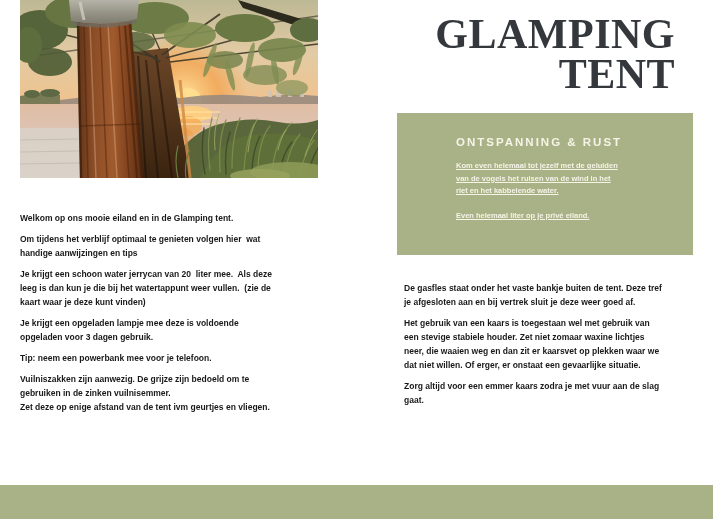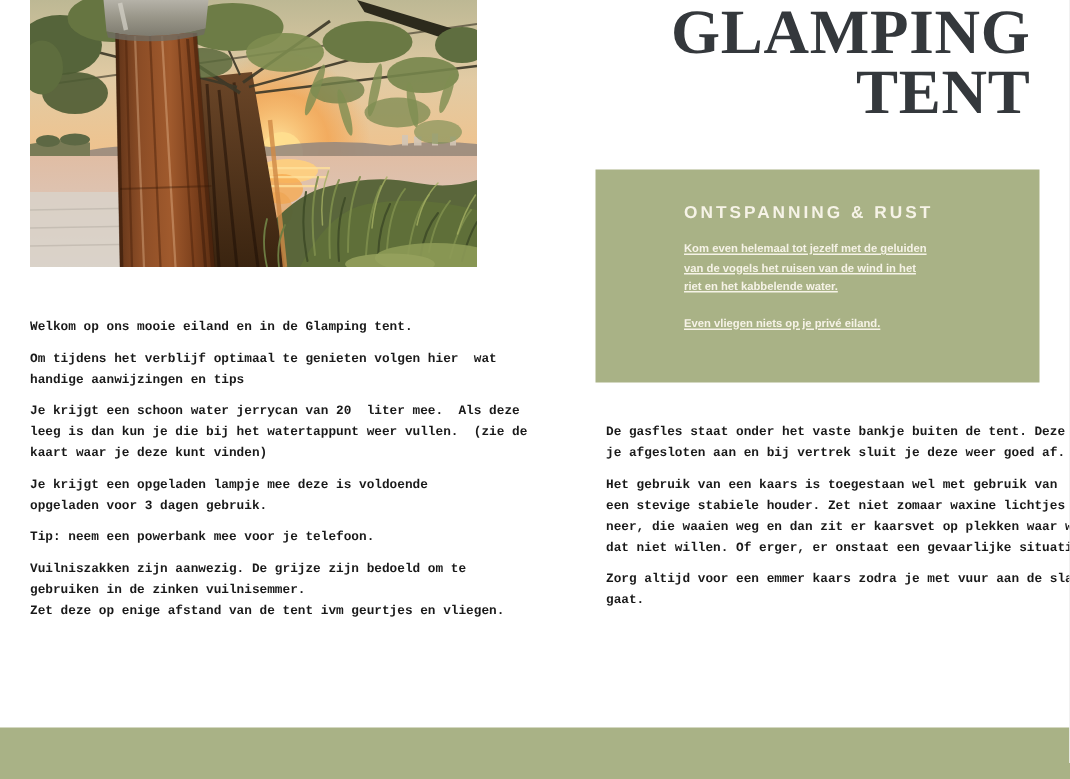--- a/index.html
+++ b/index.html
@@ -5,21 +5,21 @@
   html,body { margin:0; padding:0; background:#e8e8e8; }
   .page {
     position:relative; width:713px; height:519px; background:#ffffff;
     overflow:hidden; font-family:"Liberation Sans", sans-serif;
     margin:0 auto;
   }
   .photo { position:absolute; left:20px; top:0; width:298px; height:178px; }
   .photo svg { display:block; width:100%; height:100%; }
 
   .title {
-    position:absolute; top:2px; right:26px; margin:0; text-align:right;
+    position:absolute; top:2px; right:26px; margin:12px; text-align:right;
     font-family:"Liberation Serif", "DejaVu Serif", serif; font-weight:700;
     font-size:42px; line-height:40px; letter-spacing:0.5px;
     color:var(--title-color,#34383c);
   }
   .title span { display:block; }
 
   .highlight {
     position:absolute; left:397px; top:113px; width:296px; height:142px;
     background:var(--accent-green,#a9b286); box-sizing:border-box;
     padding:23px 46px 0 59px; color:var(--box-text,#f6f3e7);
@@ -28,21 +28,21 @@
     margin:0 0 12px 0; font-size:11.5px; letter-spacing:2px;
     font-weight:700; white-space:pre;
   }
   .highlight p {
     margin:0 0 12px 0; font-size:7.5px; line-height:12.5px;
     font-weight:700; white-space:pre;text-decoration:underline;
   }
 
   .body-col p {
     margin:0 0 7px 0; font-size:8.5px; line-height:14px; font-weight:700;
-    color:var(--body-text,#191919); white-space:pre;font-family:Liberation Mono, monospace;
+    color:var(--body-text,#191919); white-space:pre;
   }
   .left-col  { position:absolute; left:20px;  top:211px; width:330px; }
   .right-col { position:absolute; left:404px; top:281px; width:302px; }
 
   .footer-band {
     position:absolute; left:0; top:485px; width:713px; height:34px;
     background:var(--accent-green,#a9b286);
   }
 </style>
 </head>
@@ -236,21 +236,21 @@
   <h1 class="title">
     <span>GLAMPING</span>
     <span>TENT</span>
   </h1>
 
   <section class="highlight">
     <h2>ONTSPANNING &amp; RUST</h2>
     <p>Kom even helemaal tot jezelf met de geluiden
 van de vogels het ruisen van de wind in het
 riet en het kabbelende water.</p>
-    <p>Even vliegen niets op je privé eiland.</p>
+    <p>Even helemaal liter op je privé eiland.</p>
   </section>
 
   <section class="body-col left-col">
     <p>Welkom op ons mooie eiland en in de Glamping tent.</p>
     <p>Om tijdens het verblijf optimaal te genieten volgen hier  wat
 handige aanwijzingen en tips</p>
     <p>Je krijgt een schoon water jerrycan van 20  liter mee.  Als deze
 leeg is dan kun je die bij het watertappunt weer vullen.  (zie de
 kaart waar je deze kunt vinden)</p>
     <p>Je krijgt een opgeladen lampje mee deze is voldoende

